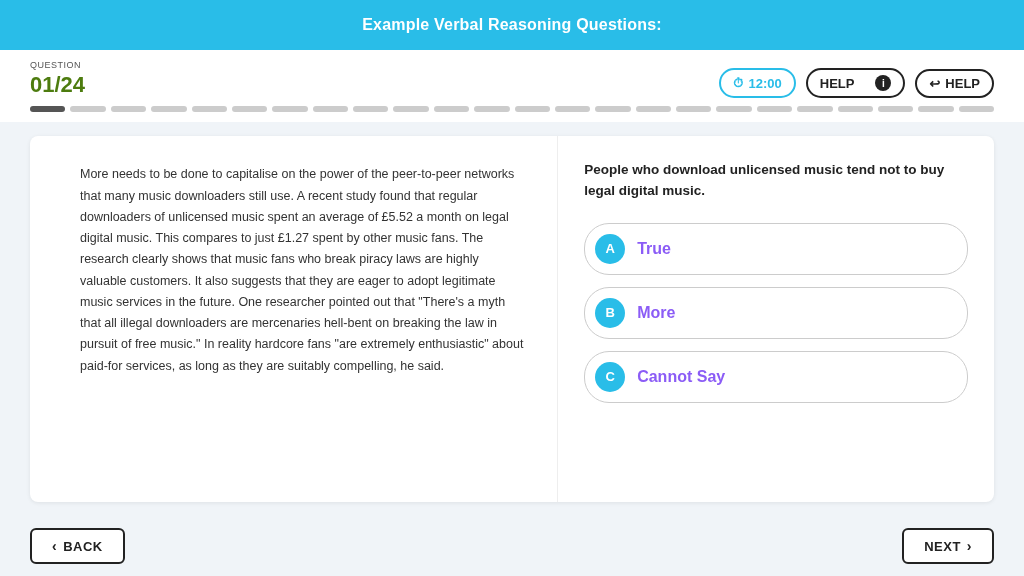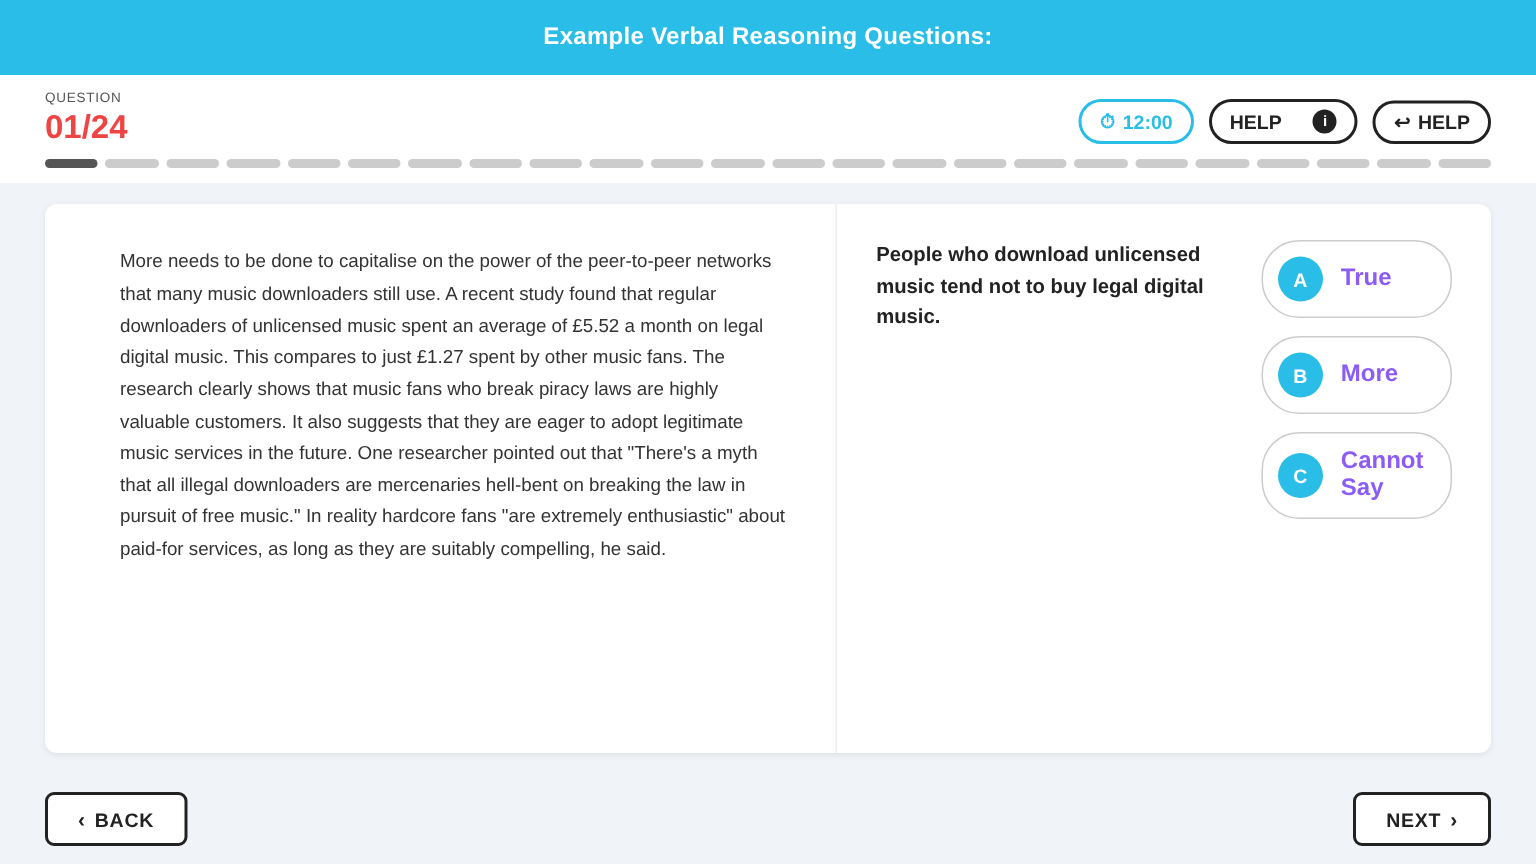--- a/index.html
+++ b/index.html
@@ -26,35 +26,35 @@
       font-size: 16px;
       font-weight: 600;
       letter-spacing: 0.2px;
     }
 
     
     .question-bar {
       background: white;
       padding: 10px 30px 0 30px;
       display: flex;
-      align-items: flex-start;
+      align-items: flex-end;
       justify-content: space-between;
       flex-shrink: 0;
     }
     .question-label {
       font-size: 9px;
       text-transform: uppercase;
       color: #555;
       letter-spacing: 0.5px;
       margin-bottom: 2px;
     }
     .question-number {
       font-size: 22px;
       font-weight: 700;
-      color: #ef4444;
+      color: #4d7c0f;
     }
     .question-controls {
       display: flex;
       align-items: center;
       gap: 10px;
       margin-top: 6px;
     }
     .timer-btn {
       display: flex;
       align-items: center;
@@ -159,21 +159,21 @@
       font-size: 12.5px;
       color: #333;
       line-height: 1.7;
       margin-left: 22px;
     }
 
     .question-section {
       flex: 0.9;
       padding: 24px 26px;
       display: flex;
-      flex-direction: row;
+      flex-direction: column;
     }
     .question-text {
       font-size: 13.5px;
       font-weight: 700;
       color: #222;
       margin-bottom: 22px;
       line-height: 1.5;
     }
     .answer-options {
       display: flex;

